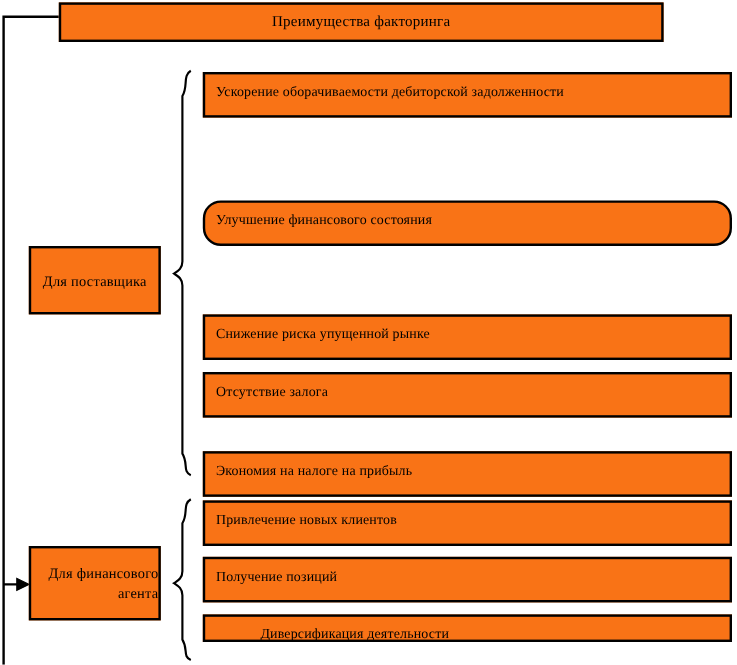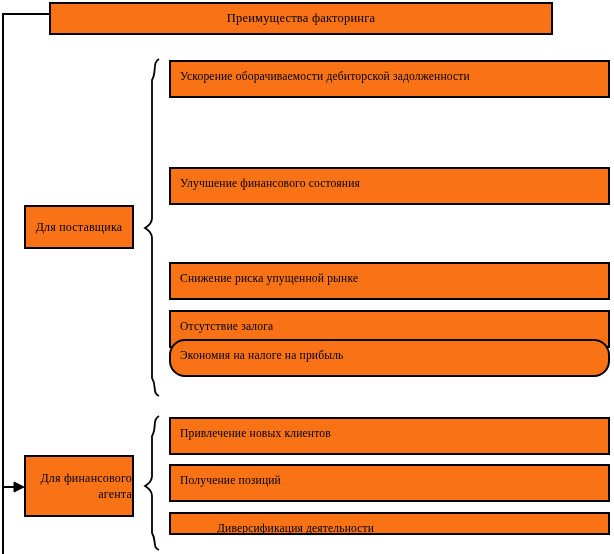--- a/index.html
+++ b/index.html
@@ -47,21 +47,21 @@
     display: flex;
     align-items: center;
     justify-content: center;
     text-align: center;
     font-size: 12px;
     line-height: 16px;
     letter-spacing: 0.2px;
   }
   .group-label.supplier {
     top: 205px;
-    height: 44px;
+    height: 57px;
   }
   .group-label.agent {
     top: 455px;
     height: 62px;
     text-align: right;
   }
   .item-box {
     left: 169px;
     width: 441px;
     padding: 6px 9px 0 9px;
@@ -122,30 +122,30 @@
     <span>Для поставщика</span>
   </div>
 
   <div class="box group-label agent">
     <span>Для финансового агента</span>
   </div>
 
   <div class="box item-box" style="top:60px;height:38px;">
     <span class="item-text">Ускорение оборачиваемости дебиторской задолженности</span>
   </div>
-  <div class="box item-box" style="top:167px;height:38px;">
+  <div class="box item-box" style="top:167px;height:38px;border-radius:15px;">
     <span class="item-text">Улучшение финансового состояния</span>
   </div>
   <div class="box item-box" style="top:262px;height:38px;">
     <span class="item-text">Снижение риска упущенной рынке</span>
   </div>
   <div class="box item-box" style="top:310px;height:38px;">
     <span class="item-text">Отсутствие залога</span>
   </div>
-  <div class="box item-box" style="top:339px;height:38px;border-radius:16px;">
+  <div class="box item-box" style="top:376px;height:38px;">
     <span class="item-text">Экономия на налоге на прибыль</span>
   </div>
 
   <div class="box item-box" style="top:417px;height:38px;">
     <span class="item-text">Привлечение новых клиентов</span>
   </div>
   <div class="box item-box" style="top:464px;height:38px;">
     <span class="item-text">Получение позиций</span>
   </div>
   <div class="box item-box" style="top:512px;height:23px;padding-left:46px;">

